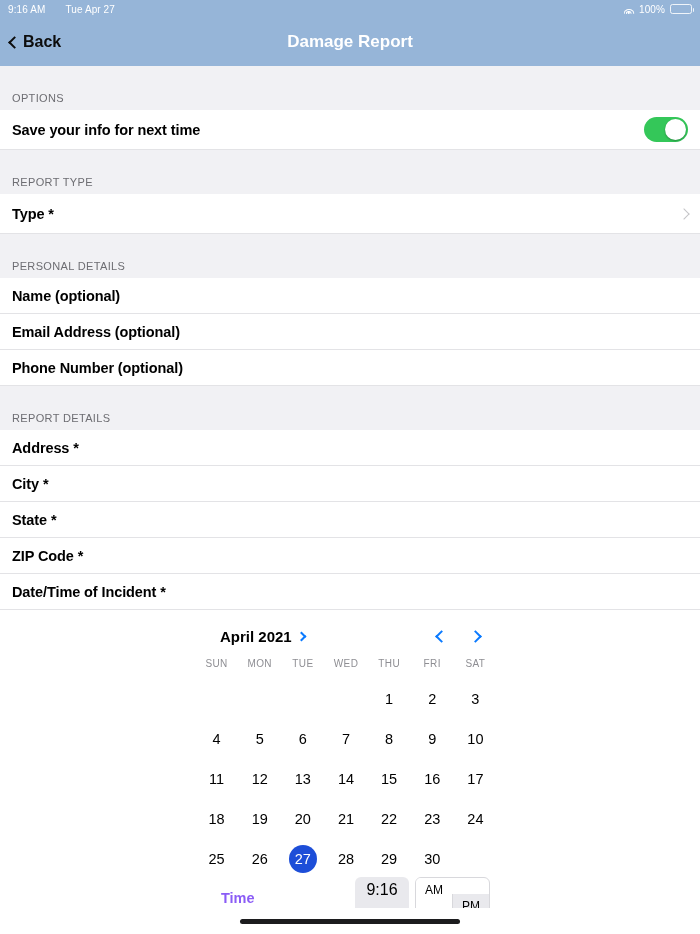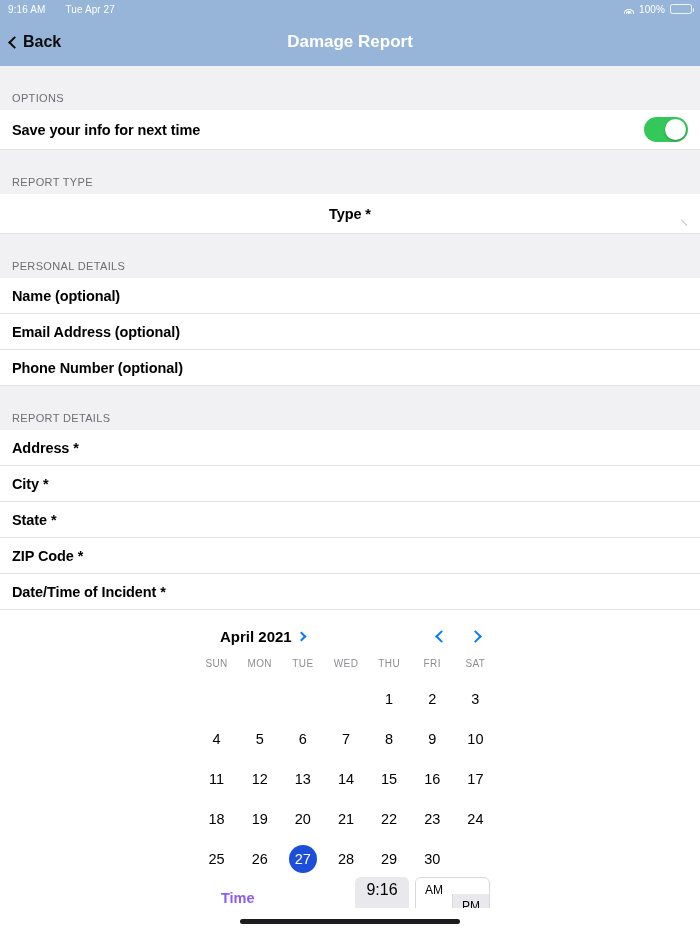--- a/index.html
+++ b/index.html
@@ -95,21 +95,21 @@
     position: relative;
     border-bottom: 1px solid #e3e3e6;
   }
   .row:last-child { border-bottom: 1px solid #e3e3e6; }
   .row .label {
     font-size: 14.5px;
     font-weight: bold;
     color: #000000;
     letter-spacing: -0.1px;
   }
-  .row.tall { height: 40px; flex-direction: column; }
+  .row.tall { height: 40px; }
   .chev-right {
     margin-left: auto;
     width: 8px; height: 8px;
     border-top: 1.8px solid #c4c4c7; border-right: 1.8px solid #c4c4c7;
     transform: rotate(45deg);
   }
 
   
   .toggle-row { height: 40px; }
   .toggle {

